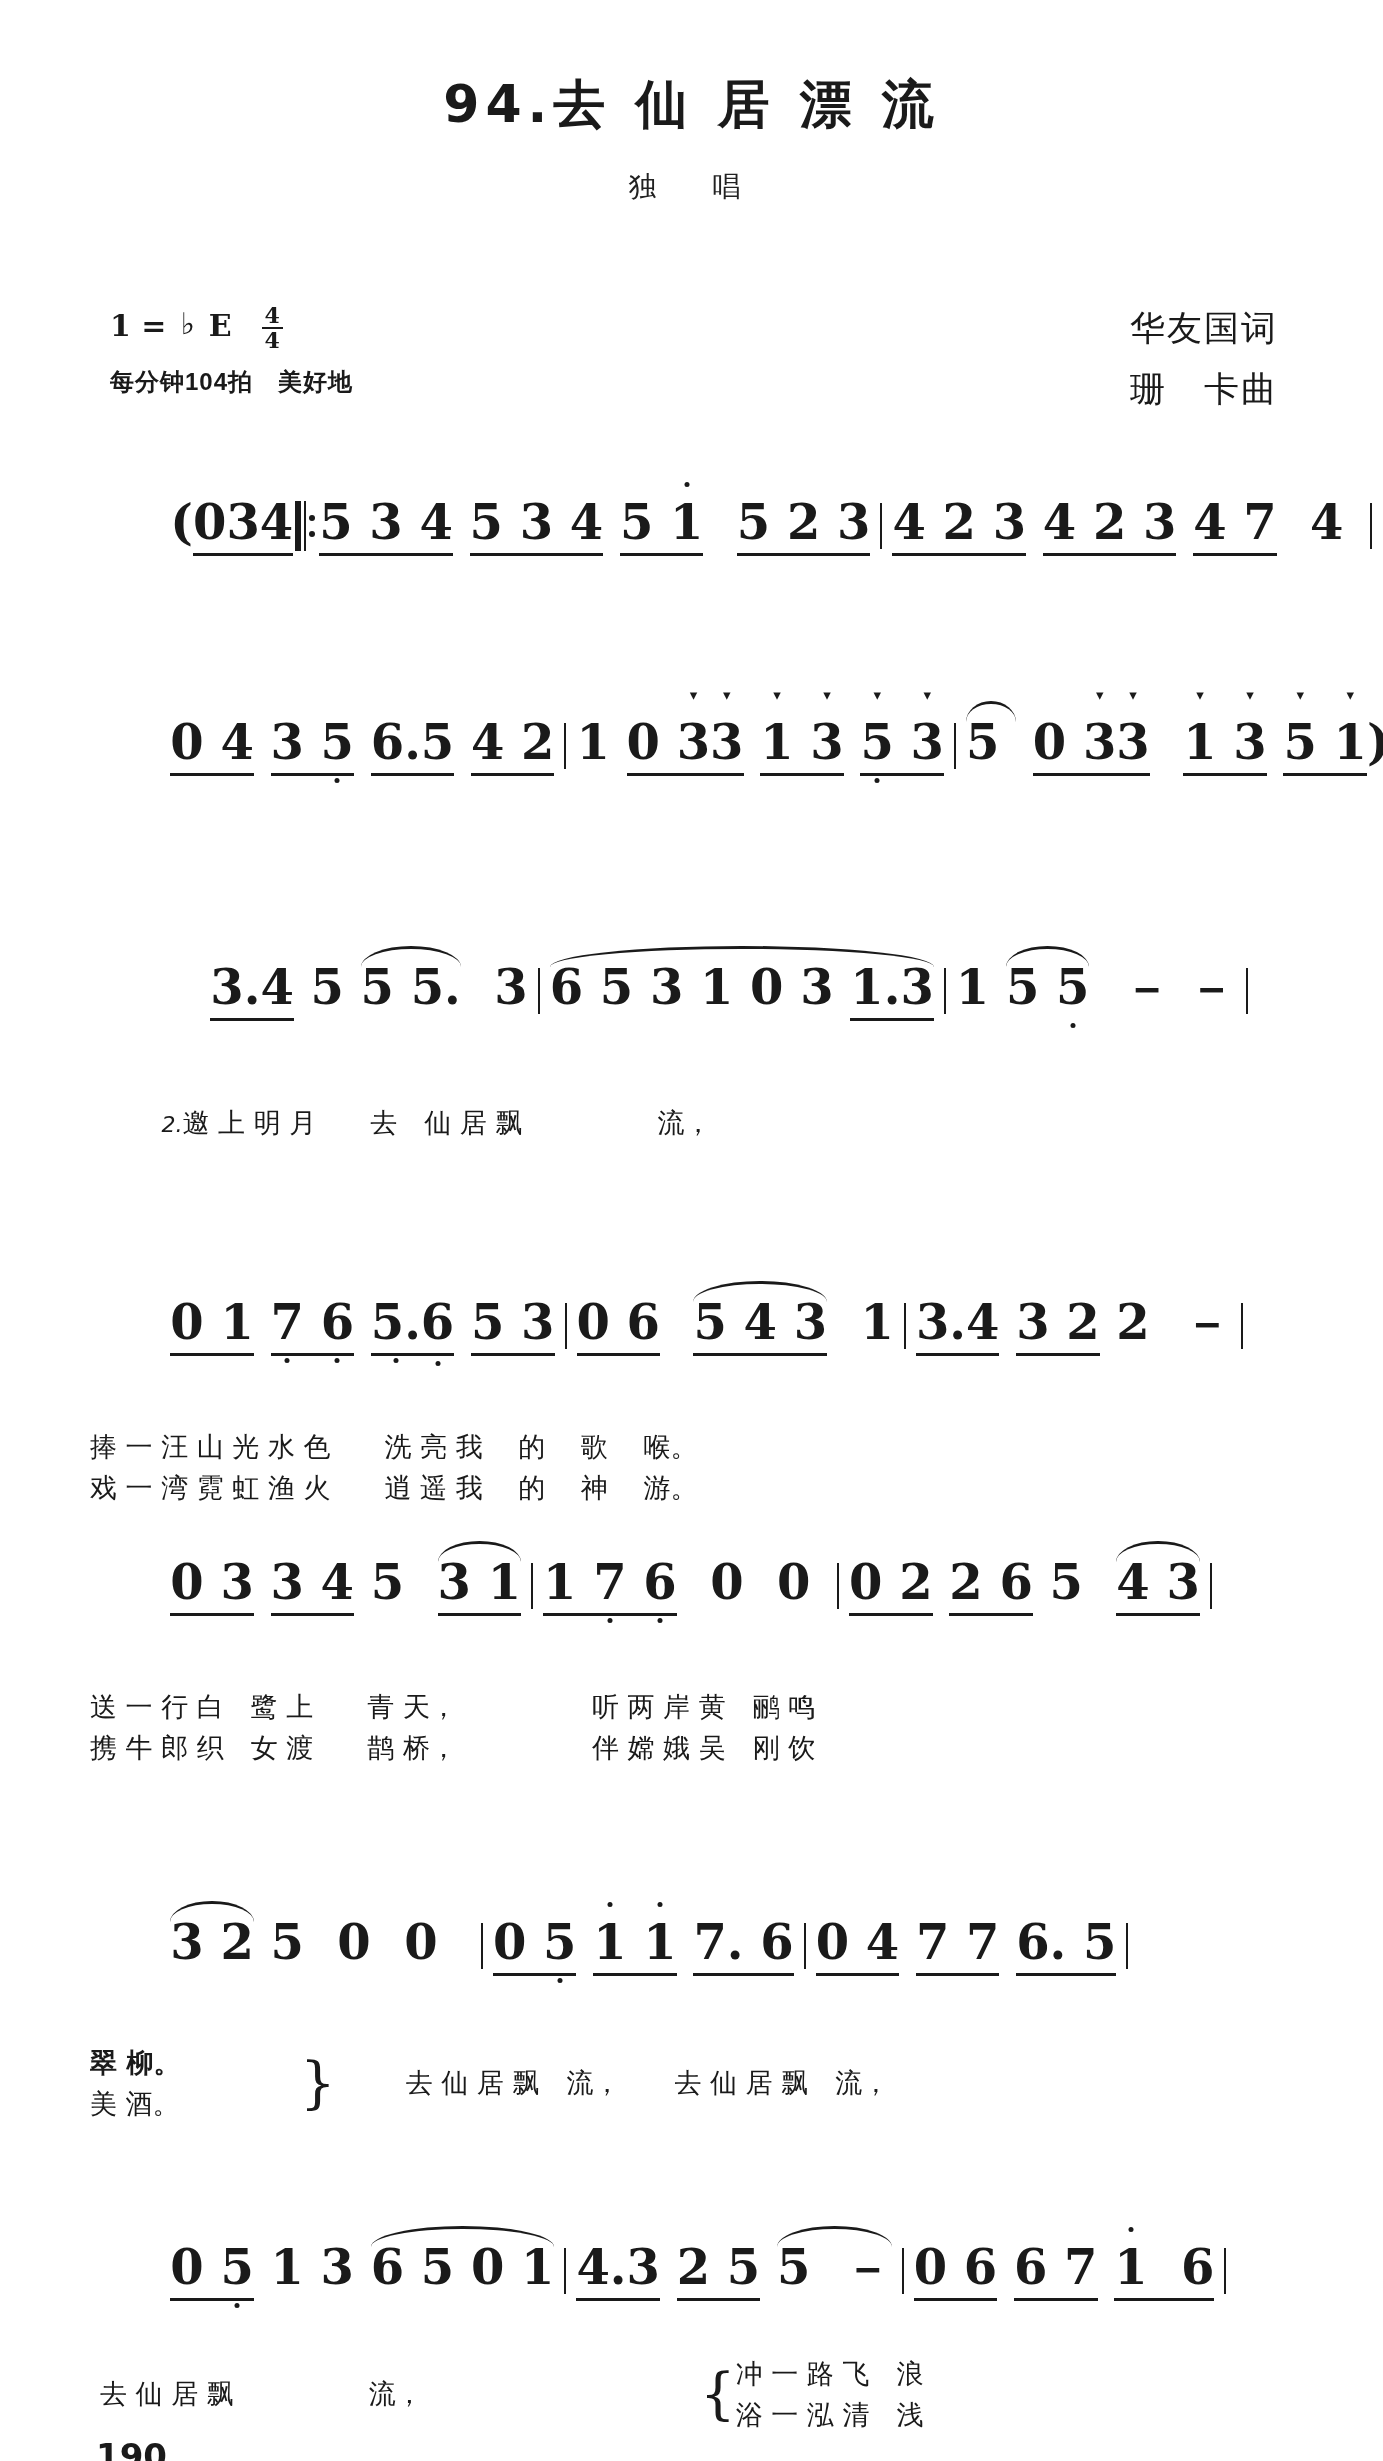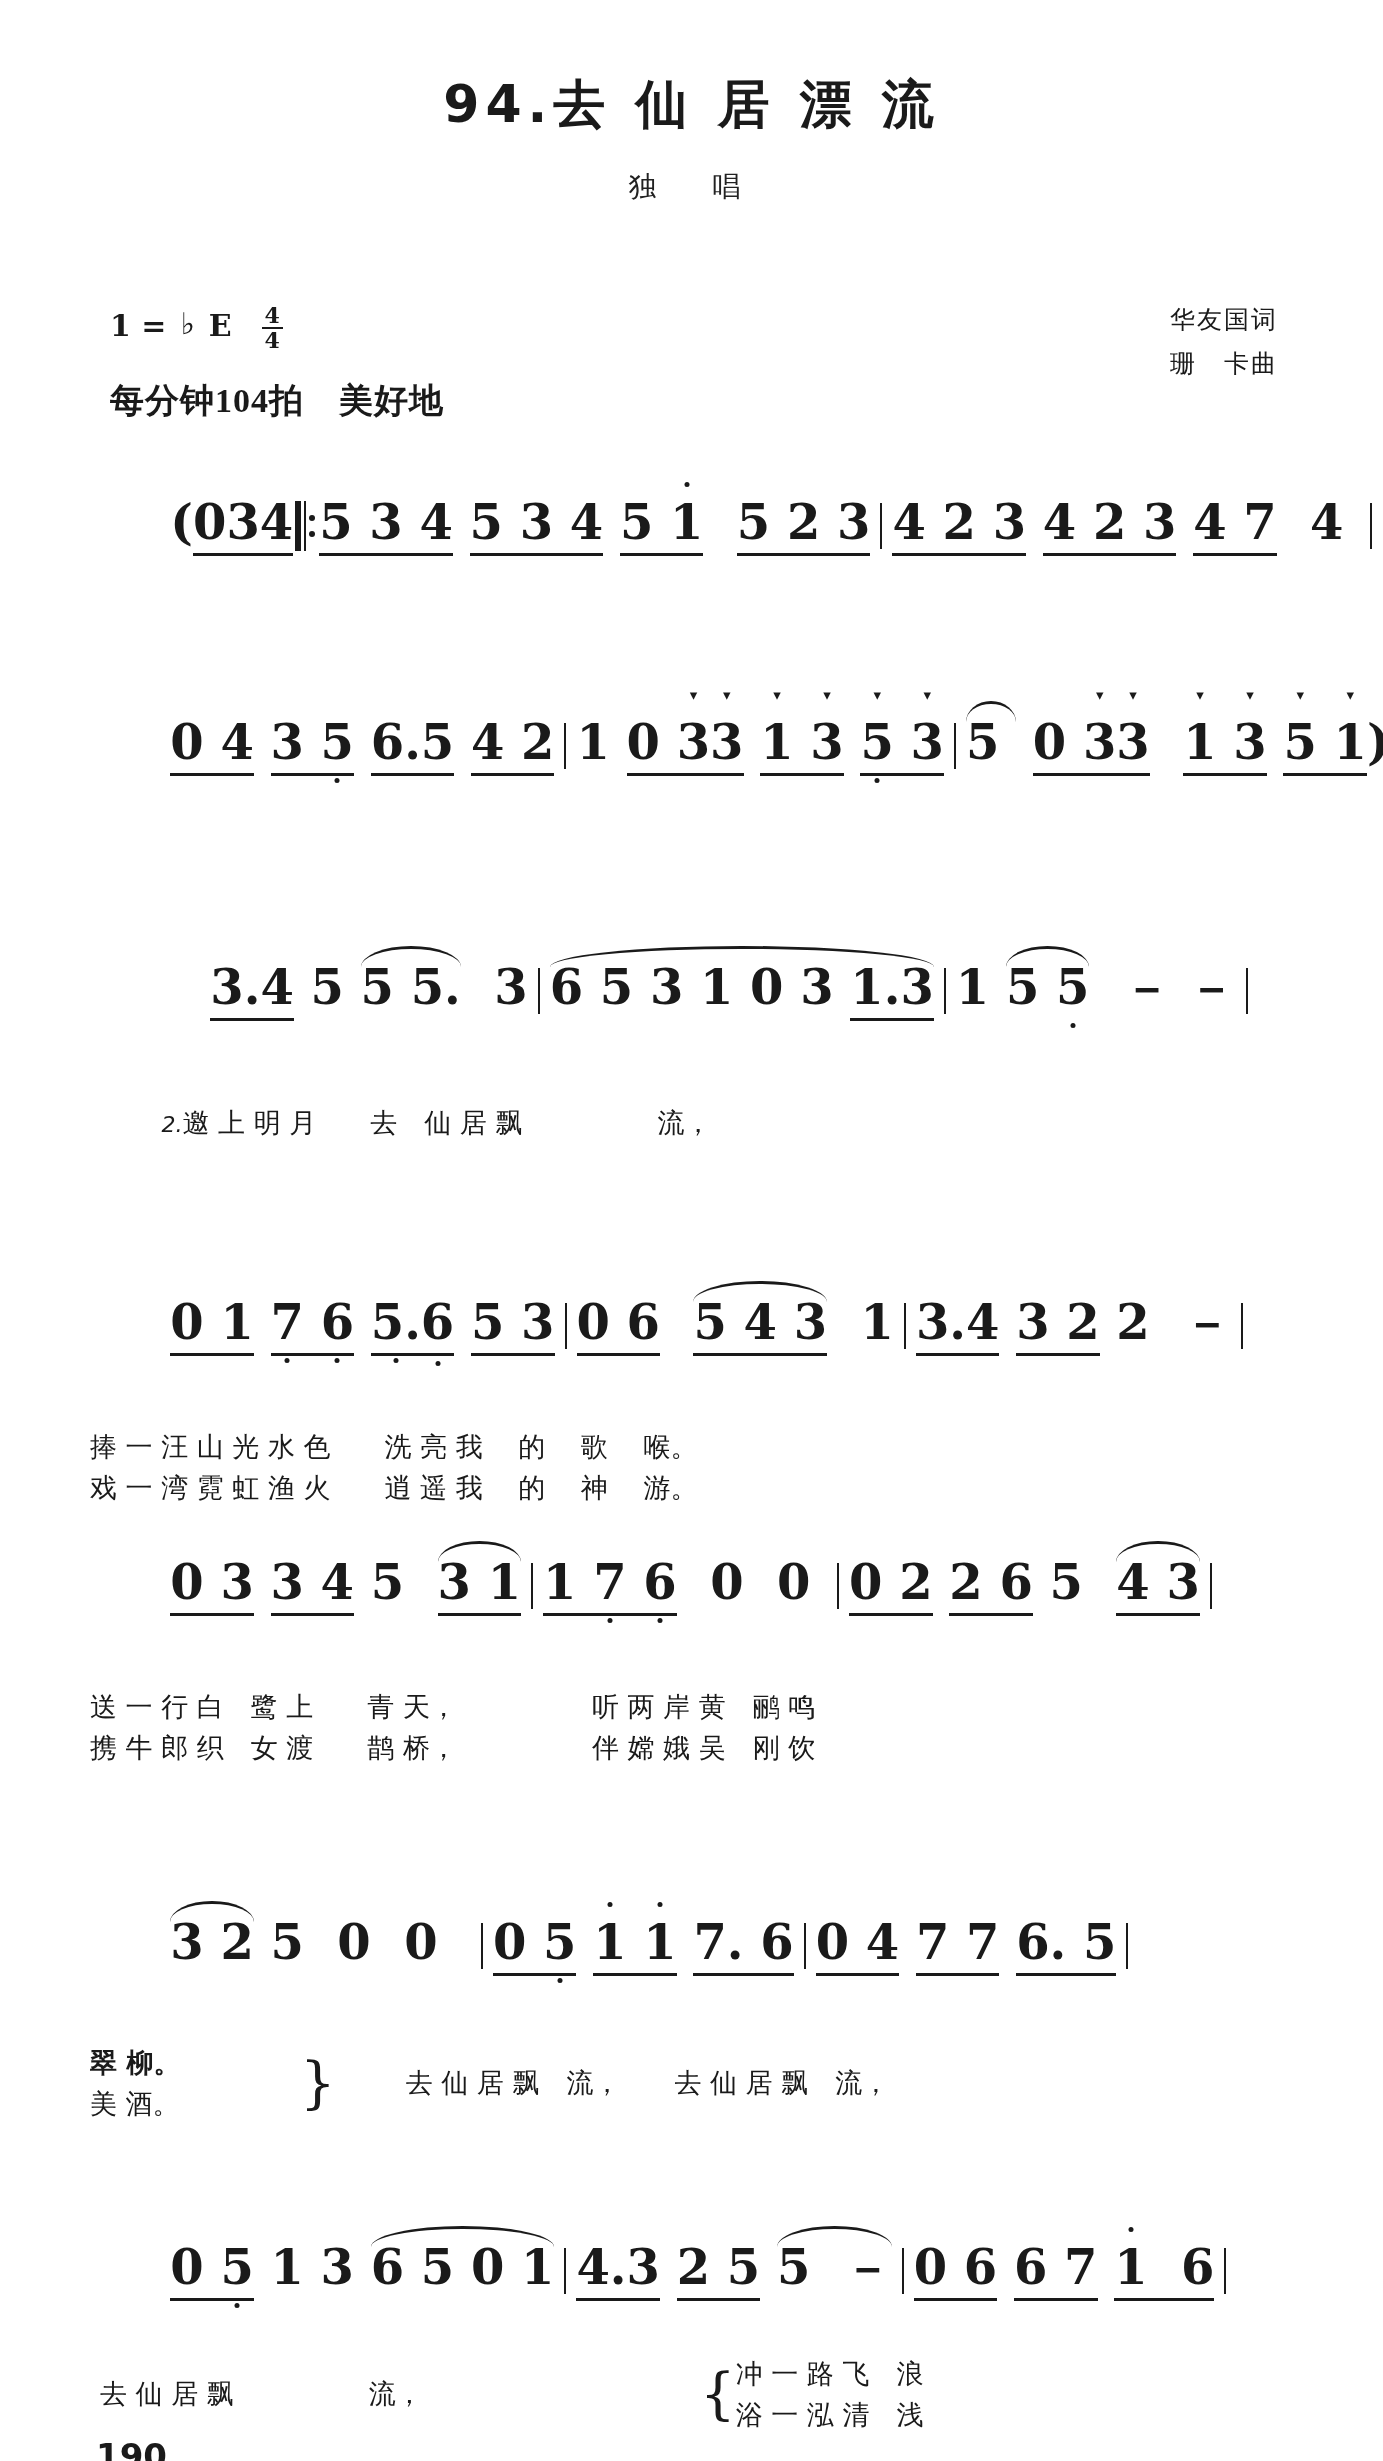--- a/index.html
+++ b/index.html
@@ -31,21 +31,21 @@
     font-size:28px;
     letter-spacing:14px;
     margin-top:28px;
     color:#222;
   }
   .credits{
     position:absolute;
     right:105px;
     top:228px;
     text-align:right;
-    font-size:25px;
+    font-size:35px;
     line-height:1.75;
     letter-spacing:2px;
   }
   .keyblock{
     position:absolute;
     left:110px;
     top:238px;
     font-size:30px;
   }
   .keyline{
@@ -61,25 +61,25 @@
     text-align:center;
     font-size:22px;
     line-height:1.04;
     margin-left:16px;
     position:relative;
     top:-4px;
   }
   .timesig .num{display:block;border-bottom:2px solid #1a1a1a;padding:0 3px;}
   .timesig .den{display:block;padding:0 3px;}
   .tempo{
-    margin-top:22px;
-    font-size:34px;
+    margin-top:10px;
+    font-size:24px;
     letter-spacing:1px;
     font-weight:bold;
-    font-family:Liberation Serif, serif;
+    font-family:Liberation Sans, sans-serif;
   }
 
   
   .system{
     position:absolute;
     left:0;right:0;
   }
   .notes{
     font-family:"DejaVu Serif","Liberation Serif",serif;
     font-weight:bold;

